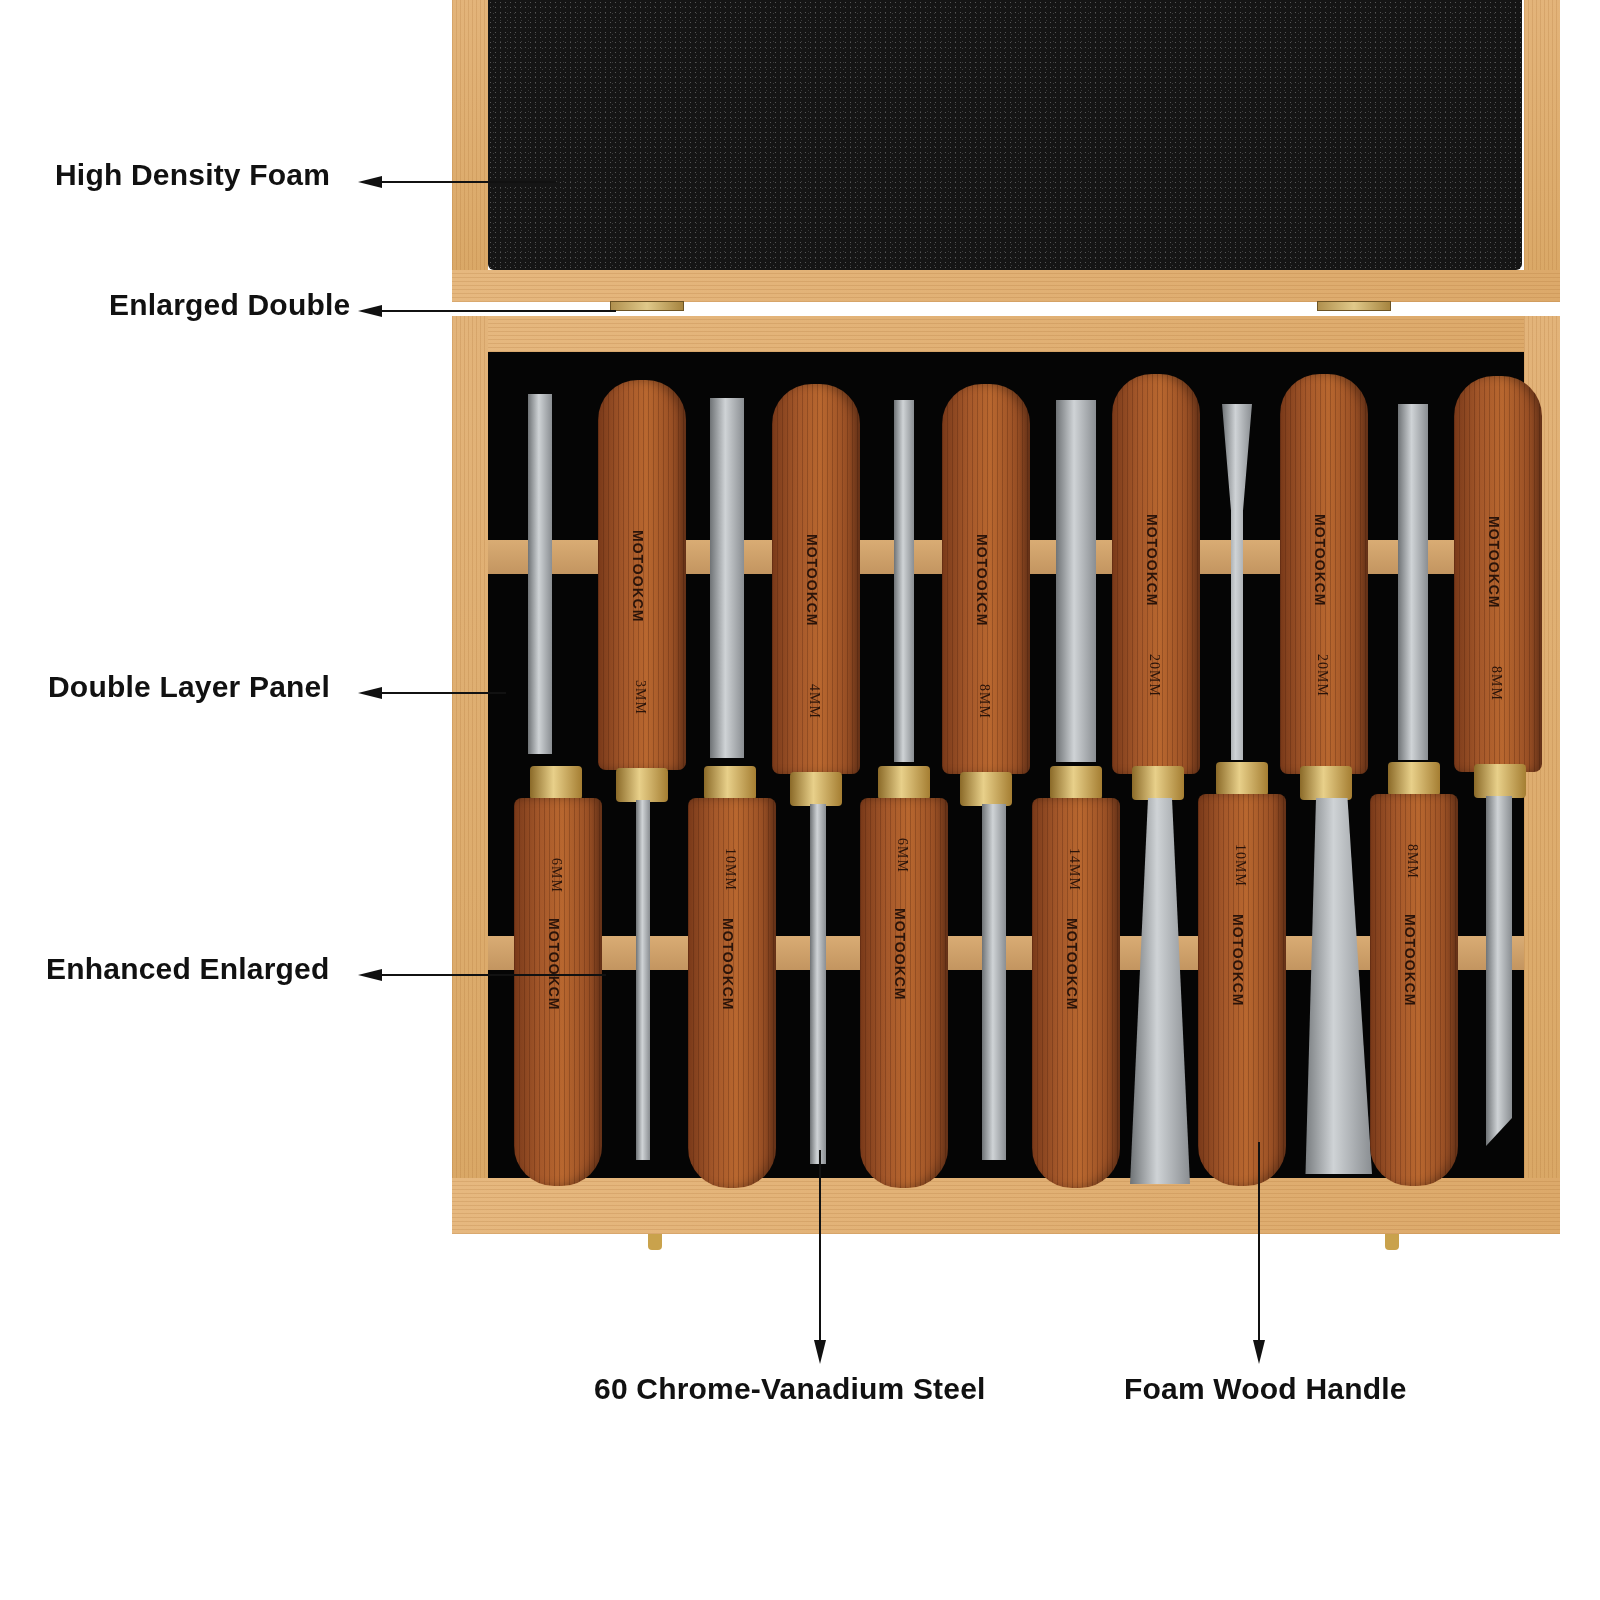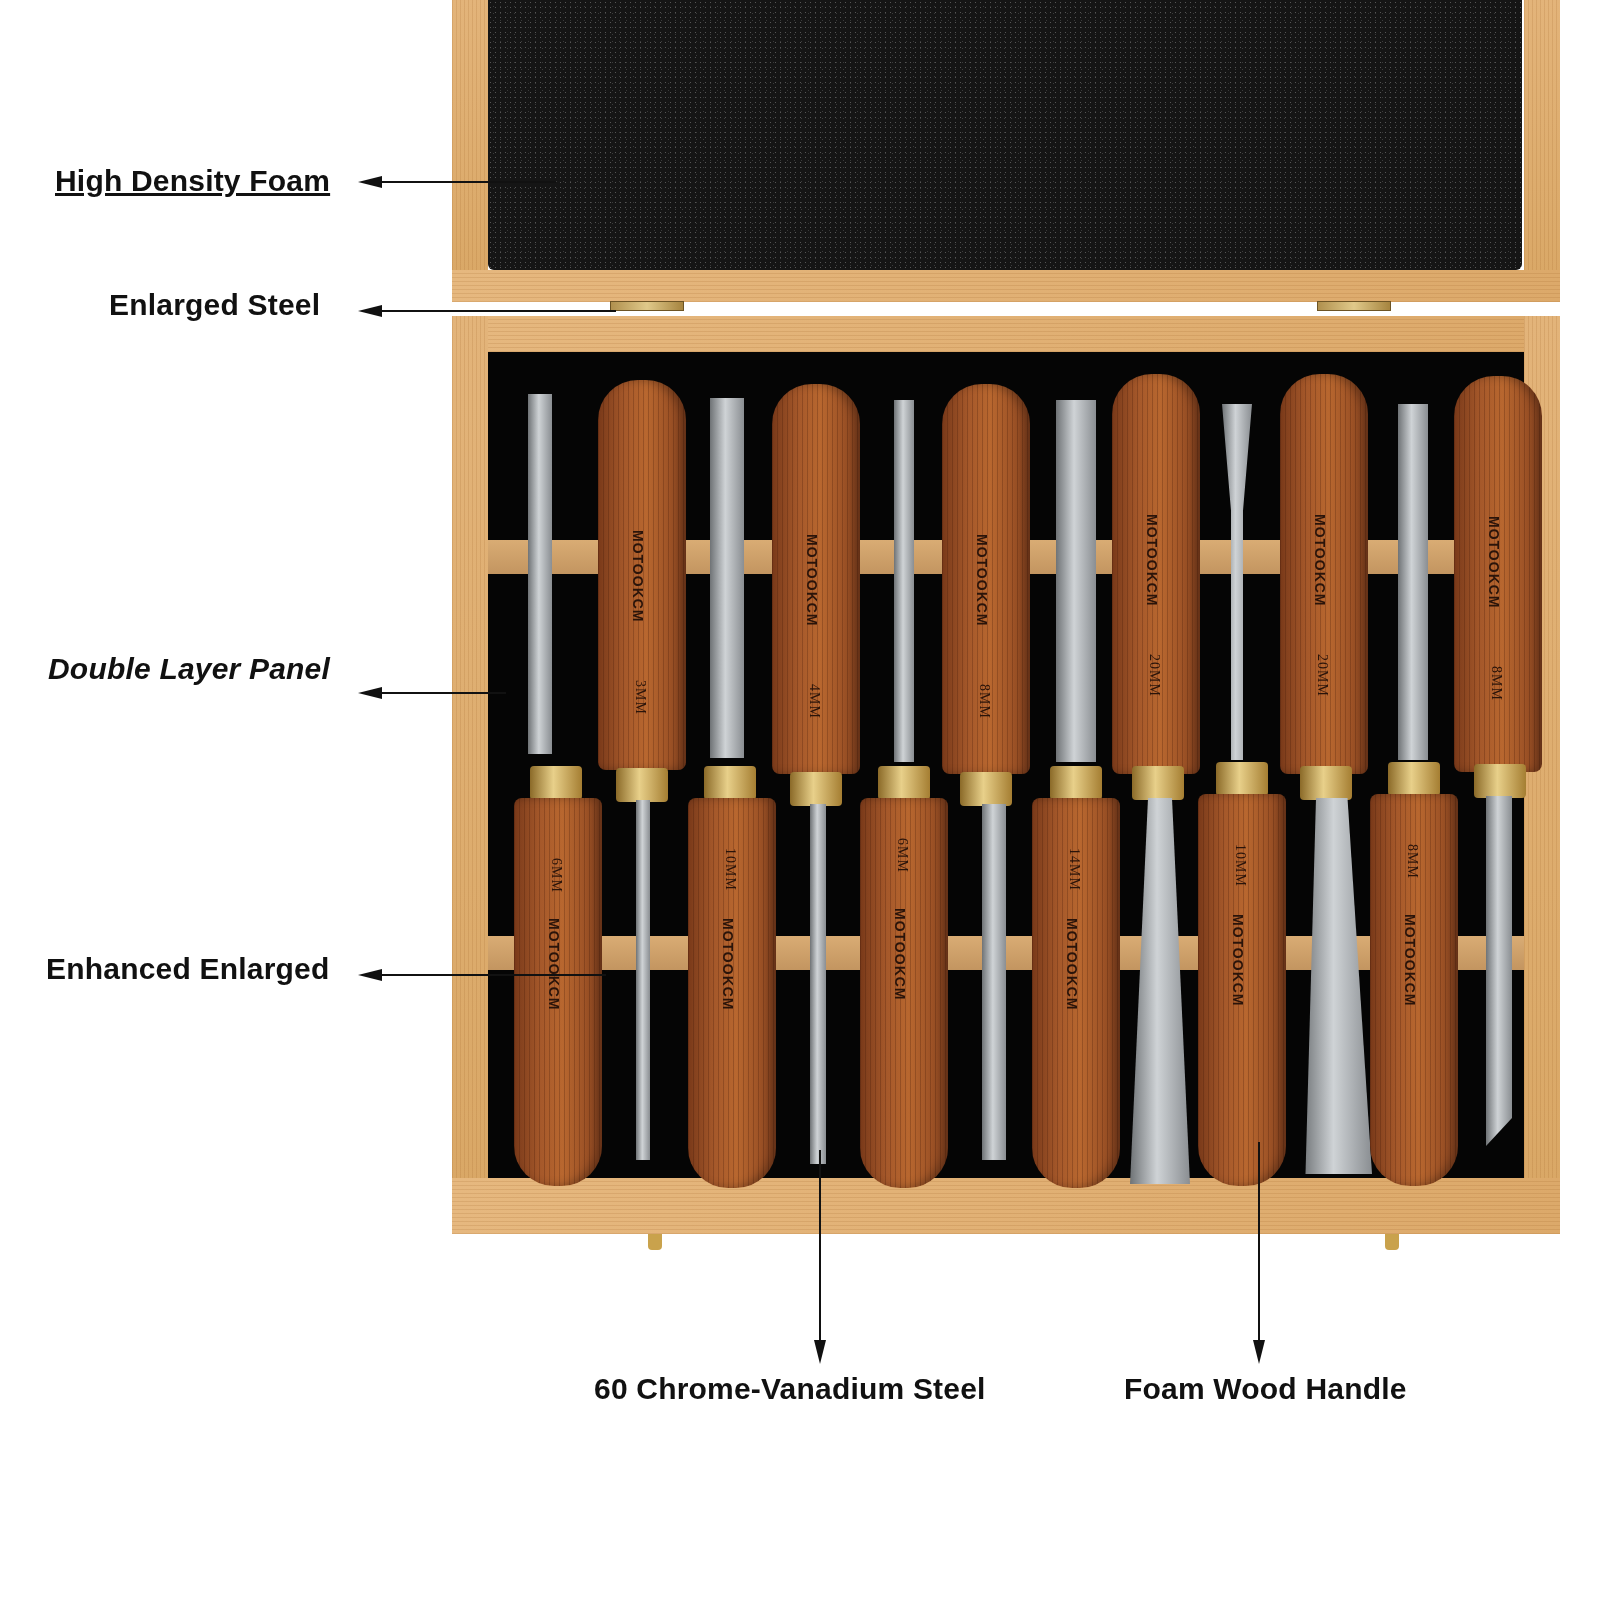--- a/index.html
+++ b/index.html
@@ -154,29 +154,29 @@
   <span class="brand-mark" style="left:32px; top:120px;">MOTOOKCM</span>
 </div>
 
 <div class="handle top" style="left:1454px; top:376px; height:396px;">
   <span class="brand-mark" style="left:32px; top:140px;">MOTOOKCM</span>
   <span class="size-mark" style="left:34px; top:290px;">8MM</span>
 </div>
 <div class="ferrule" style="left:1474px; top:764px;"></div>
 <div class="blade" style="left:1486px; top:796px; width:26px; height:350px; clip-path:polygon(0 0,100% 0,100% 92%,0 100%);"></div>
 
-<div class="label" style="left:55px; top:164px;text-decoration:underline;">High Density Foam</div>
+<div class="label" style="left:55px; top:158px;">High Density Foam</div>
 <div class="arrow-left" style="left:358px; top:176px;"></div>
 <div class="hline" style="left:376px; top:181px; width:180px;"></div>
 
-<div class="label" style="left:109px; top:288px;">Enlarged Steel</div>
+<div class="label" style="left:109px; top:288px;">Enlarged Double</div>
 <div class="arrow-left" style="left:358px; top:305px;"></div>
 <div class="hline" style="left:376px; top:310px; width:240px;"></div>
 
-<div class="label" style="left:48px; top:652px;font-style:italic;">Double Layer Panel</div>
+<div class="label" style="left:48px; top:670px;">Double Layer Panel</div>
 <div class="arrow-left" style="left:358px; top:687px;"></div>
 <div class="hline" style="left:376px; top:692px; width:130px;"></div>
 
 <div class="label" style="left:46px; top:952px;">Enhanced Enlarged</div>
 <div class="arrow-left" style="left:358px; top:969px;"></div>
 <div class="hline" style="left:376px; top:974px; width:230px;"></div>
 
 <div class="vline" style="left:819px; top:1150px; height:196px;"></div>
 <div class="arrow-down" style="left:814px; top:1340px;"></div>
 <div class="label" style="left:594px; top:1372px;">60 Chrome-Vanadium Steel</div>

